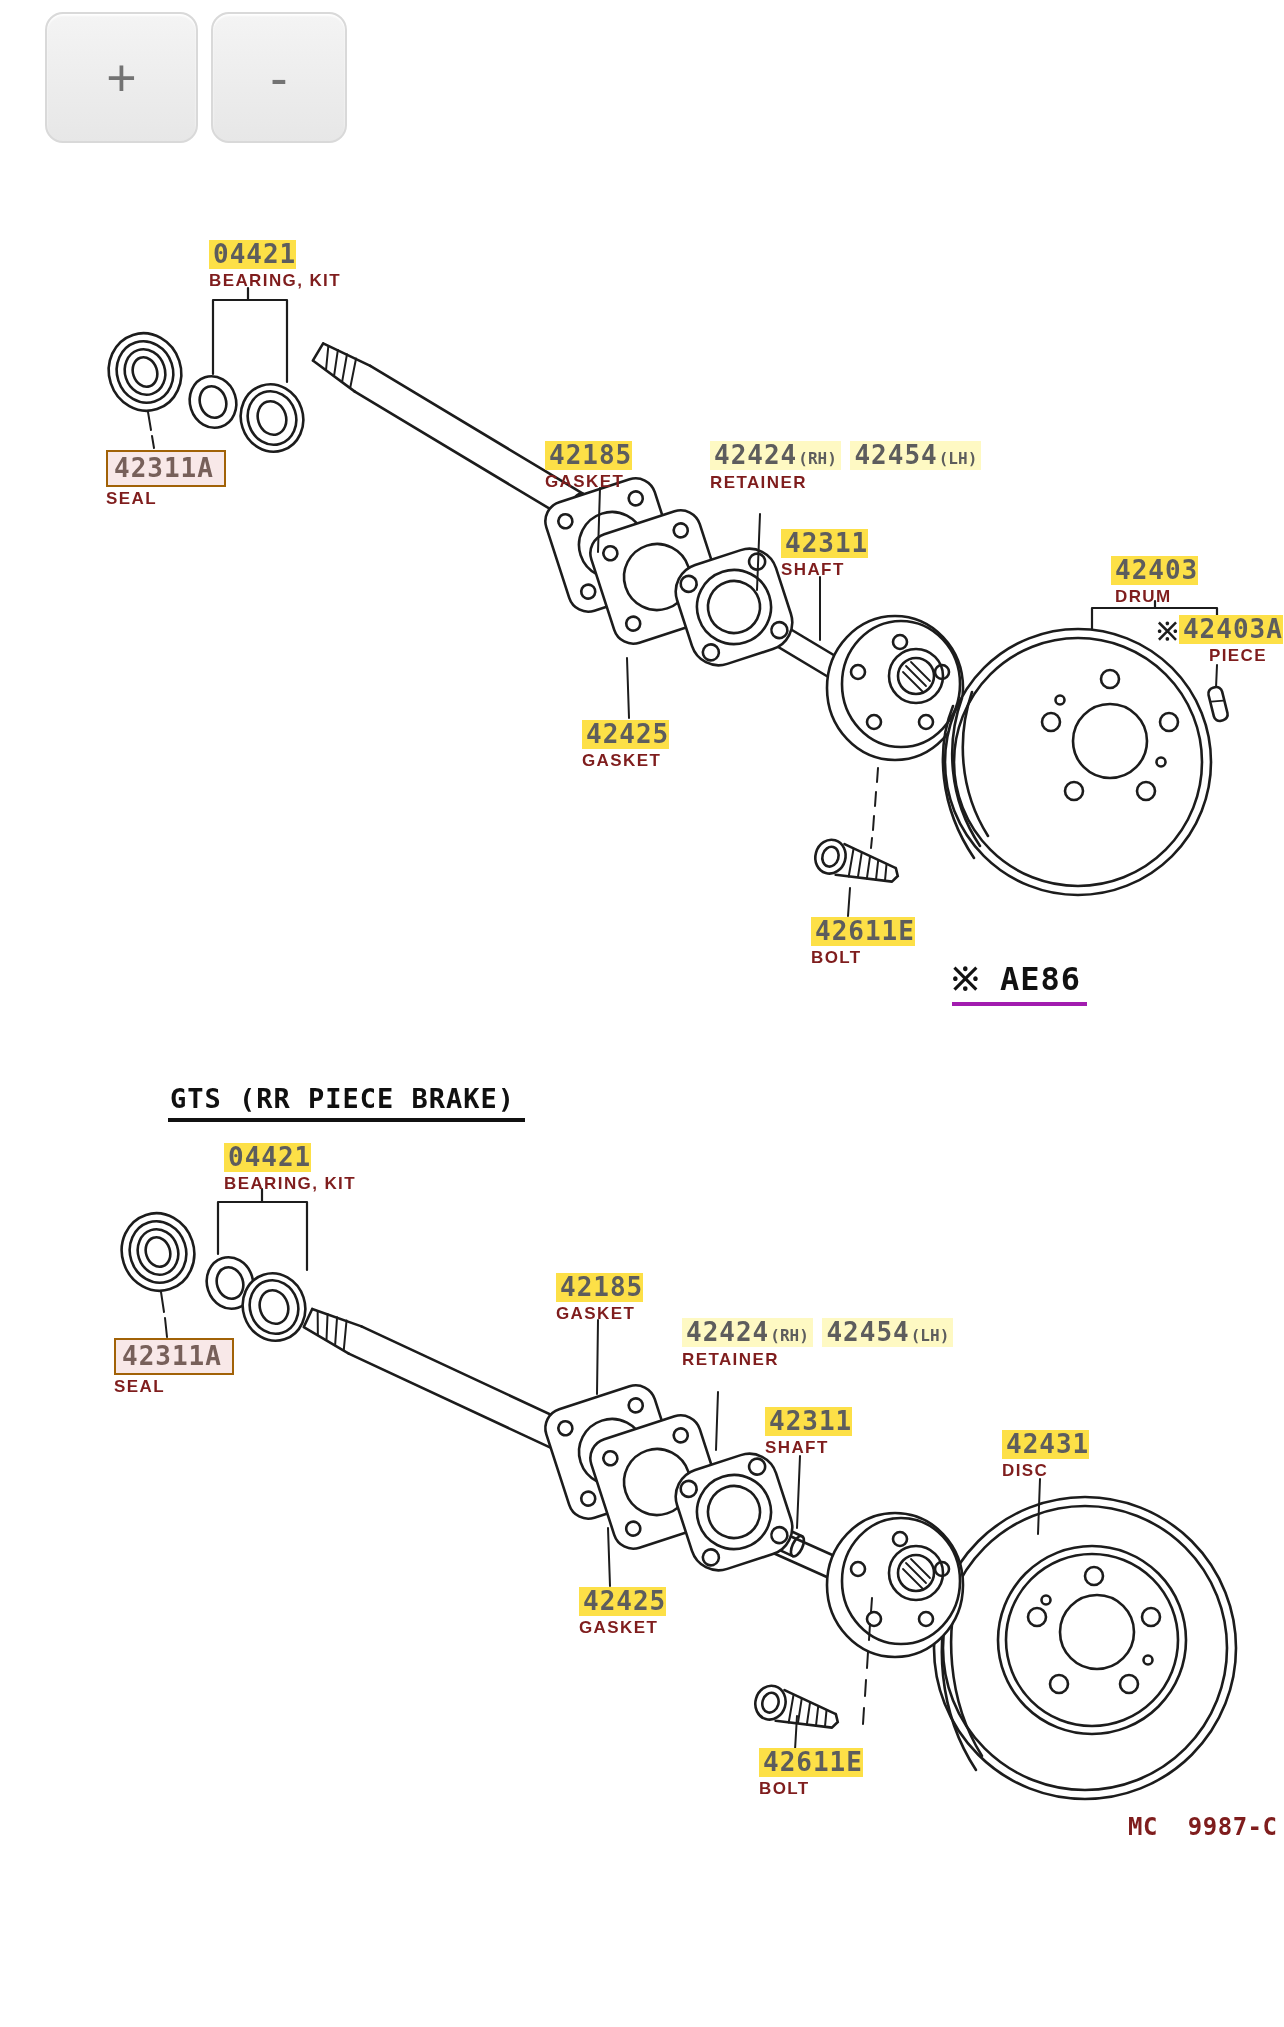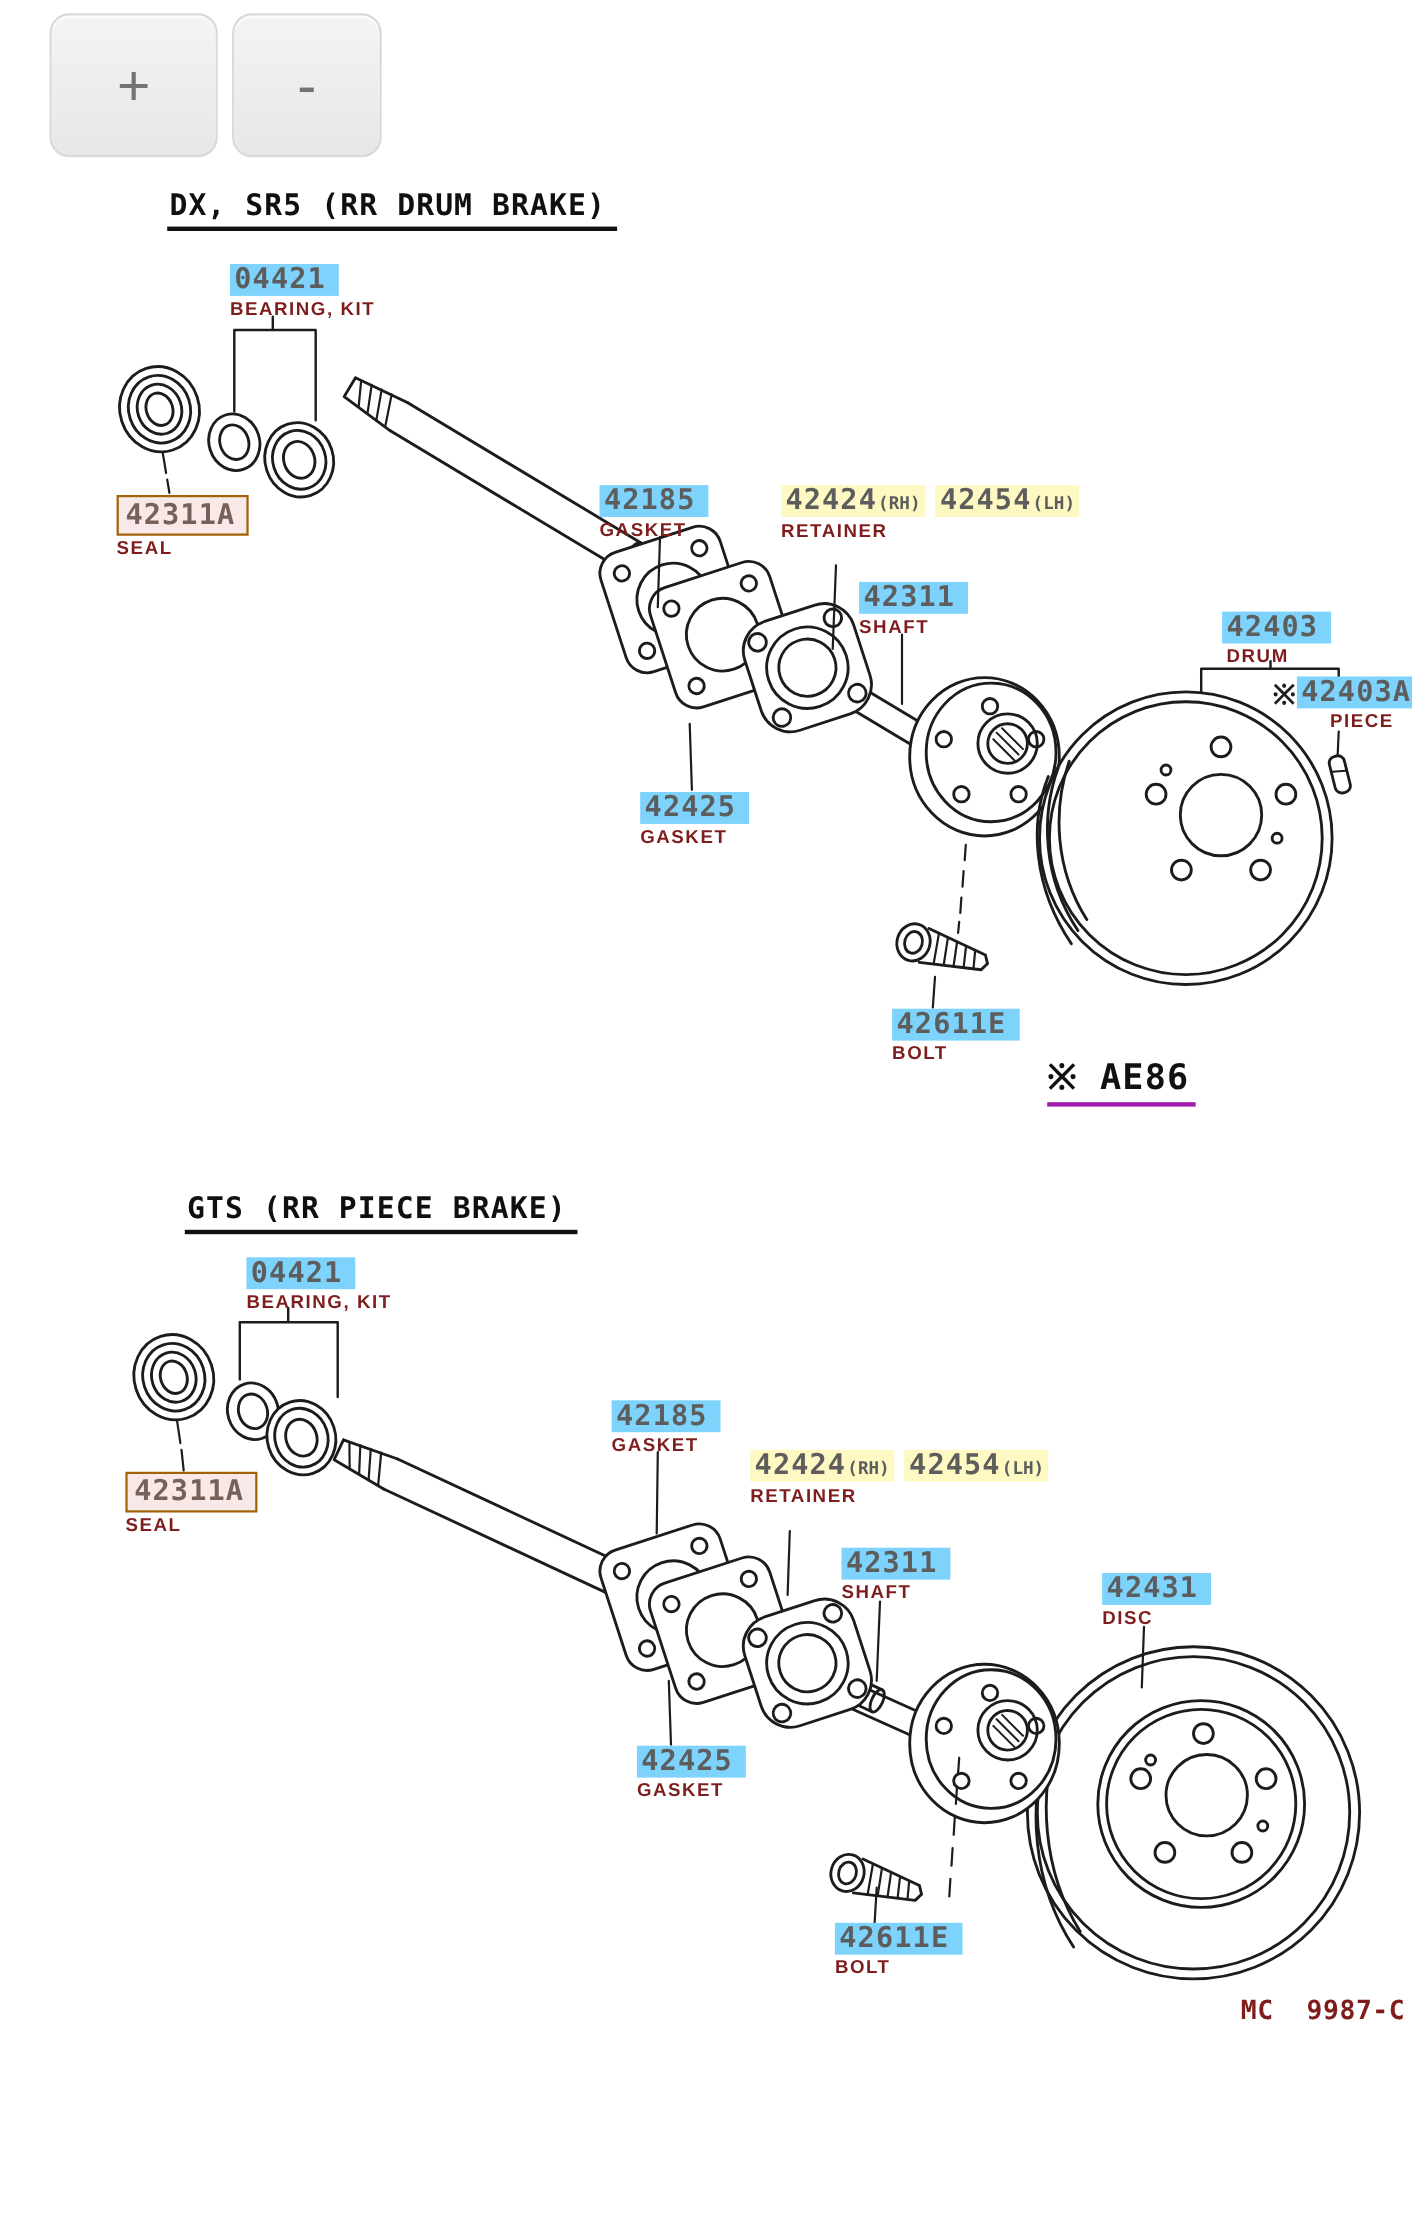--- a/index.html
+++ b/index.html
@@ -15,21 +15,21 @@
             display:flex;align-items:center;justify-content:center;cursor:pointer;}
   .zoom-btn .glyph{font-family:"Liberation Sans",sans-serif;font-size:52px;color:#737373;line-height:1;}
 
   
   .sec-title{position:absolute;font-weight:bold;font-size:27px;letter-spacing:1px;color:#101010;
              border-bottom:4px solid #111;padding:0 10px 4px 2px;white-space:pre;}
 
   
   .plabel{position:absolute;line-height:1;}
   .pnum{display:inline-block;font-weight:bold;font-size:26px;letter-spacing:1px;color:#5d5d5d;
-        background:#7dd3fc;padding:1px 12px 2px 4px;}
+        background:#fde047;padding:1px 0 2px 4px;}
   .pnum.pink{background:#f8e8e8;border:2px solid #a16207;color:#77605a;padding:3px 10px 4px 6px;}
   .pprefix{display:inline-block;font-weight:bold;font-size:25px;color:#1d1d1d;background:transparent;
            vertical-align:bottom;margin-right:1px;}
   .psuffix{font-weight:bold;font-size:16px;color:#5d5d5d;margin-left:1px;}
   .pnum-row{white-space:nowrap;background:#fef9c3;display:inline-block;padding:1px 4px 2px 4px;margin-bottom:1px;}
   .pnum-row .pnum{background:transparent;padding:0;}
   .pcap{font-family:"Liberation Sans",sans-serif;font-weight:bold;font-size:17px;letter-spacing:1.4px;
         color:#7f1d1d;margin-top:3px;white-space:nowrap;}
   .note{position:absolute;font-weight:bold;font-size:32px;color:#111;letter-spacing:1px;
         border-bottom:4px solid #a21caf;padding:0 6px 3px 0;white-space:pre;}
@@ -266,21 +266,20 @@
 
   <div>
     <div class="zoom-btn" style="left:45px;top:12px;width:149px;height:127px;">
       <span class="glyph">+</span>
     </div>
     <div class="zoom-btn" style="left:211px;top:12px;width:132px;height:127px;">
       <span class="glyph">-</span>
     </div>
   </div>
 
-  <div class="sec-title" style="left:152px;top:171px;">DX, SR5 (RR DRUM BRAKE)</div>
 
   <div class="plabel" style="left:209px;top:240px;">
     <div><span class="pnum">04421</span></div>
     <div class="pcap">BEARING, KIT</div>
   </div>
 
   <div class="plabel" style="left:106px;top:450px;">
     <div><span class="pnum pink">42311A</span></div>
     <div class="pcap">SEAL</div>
   </div>

